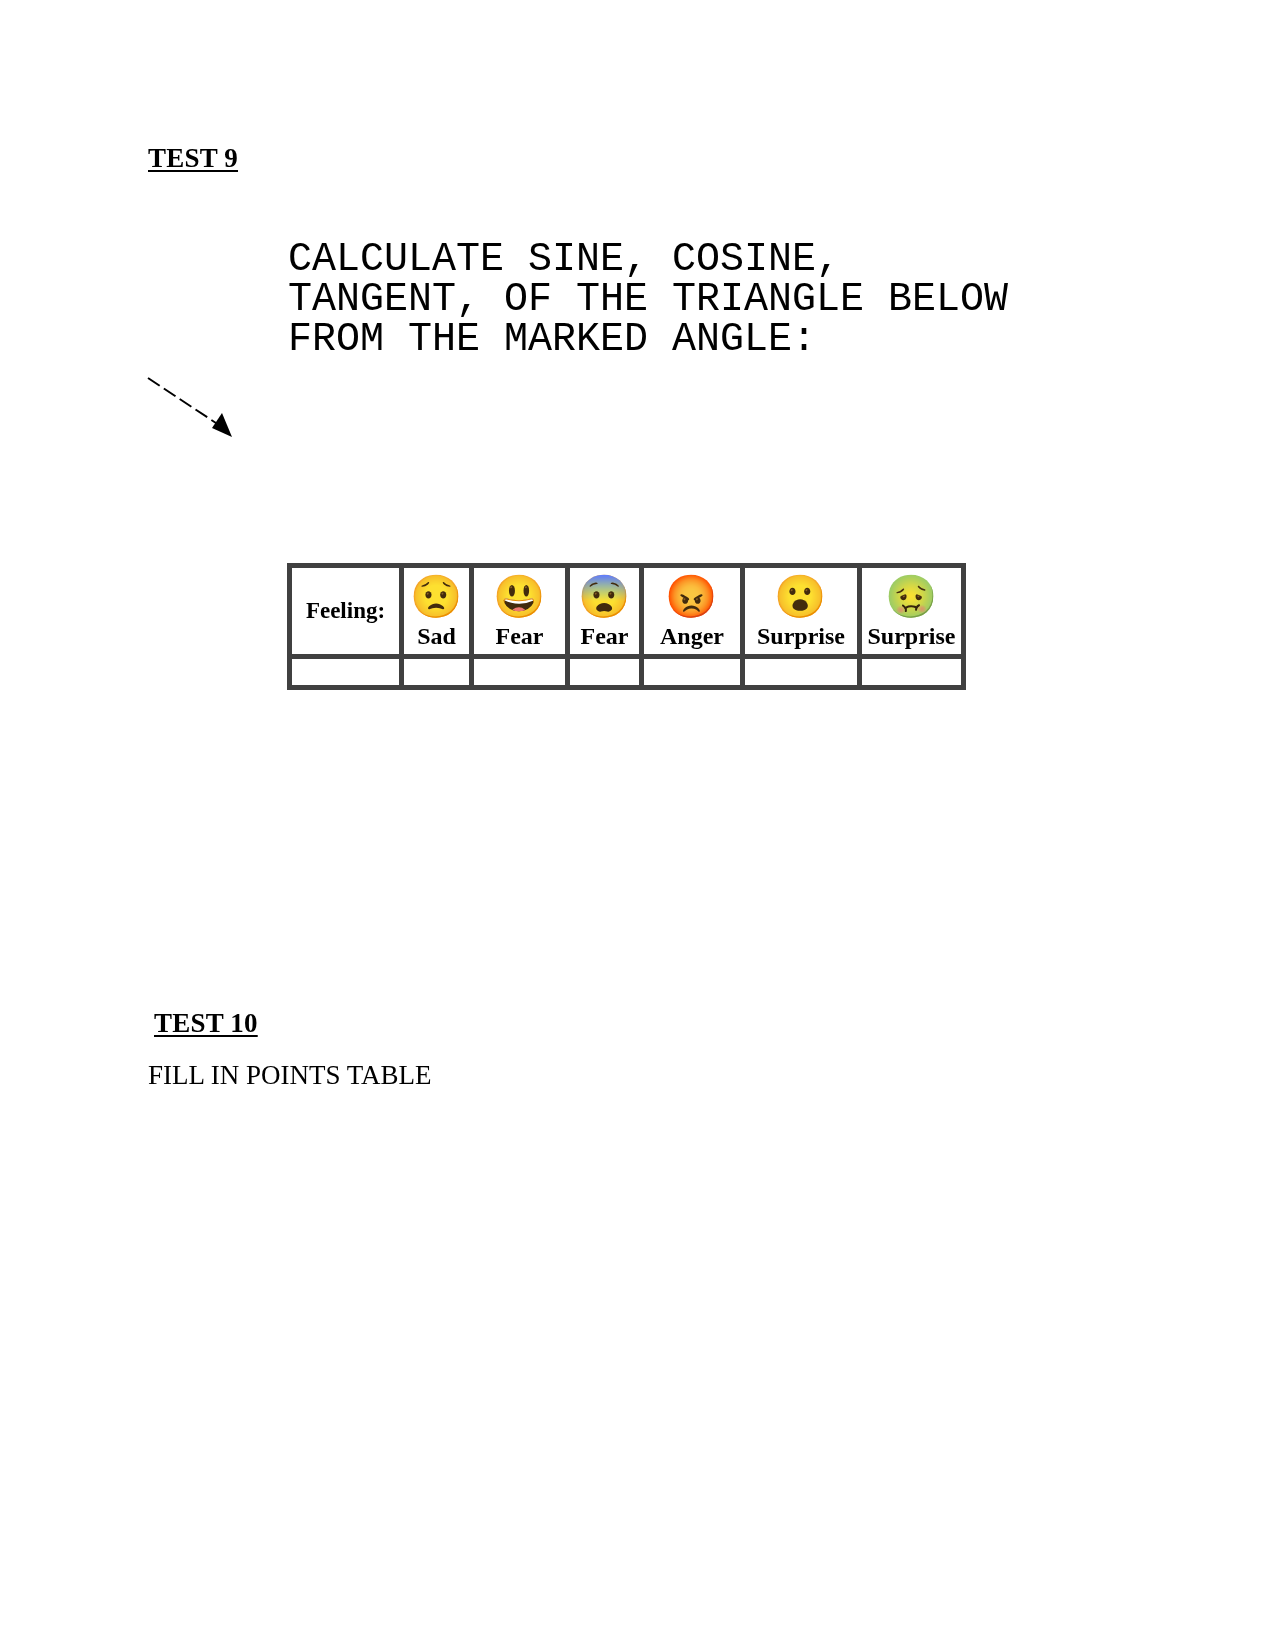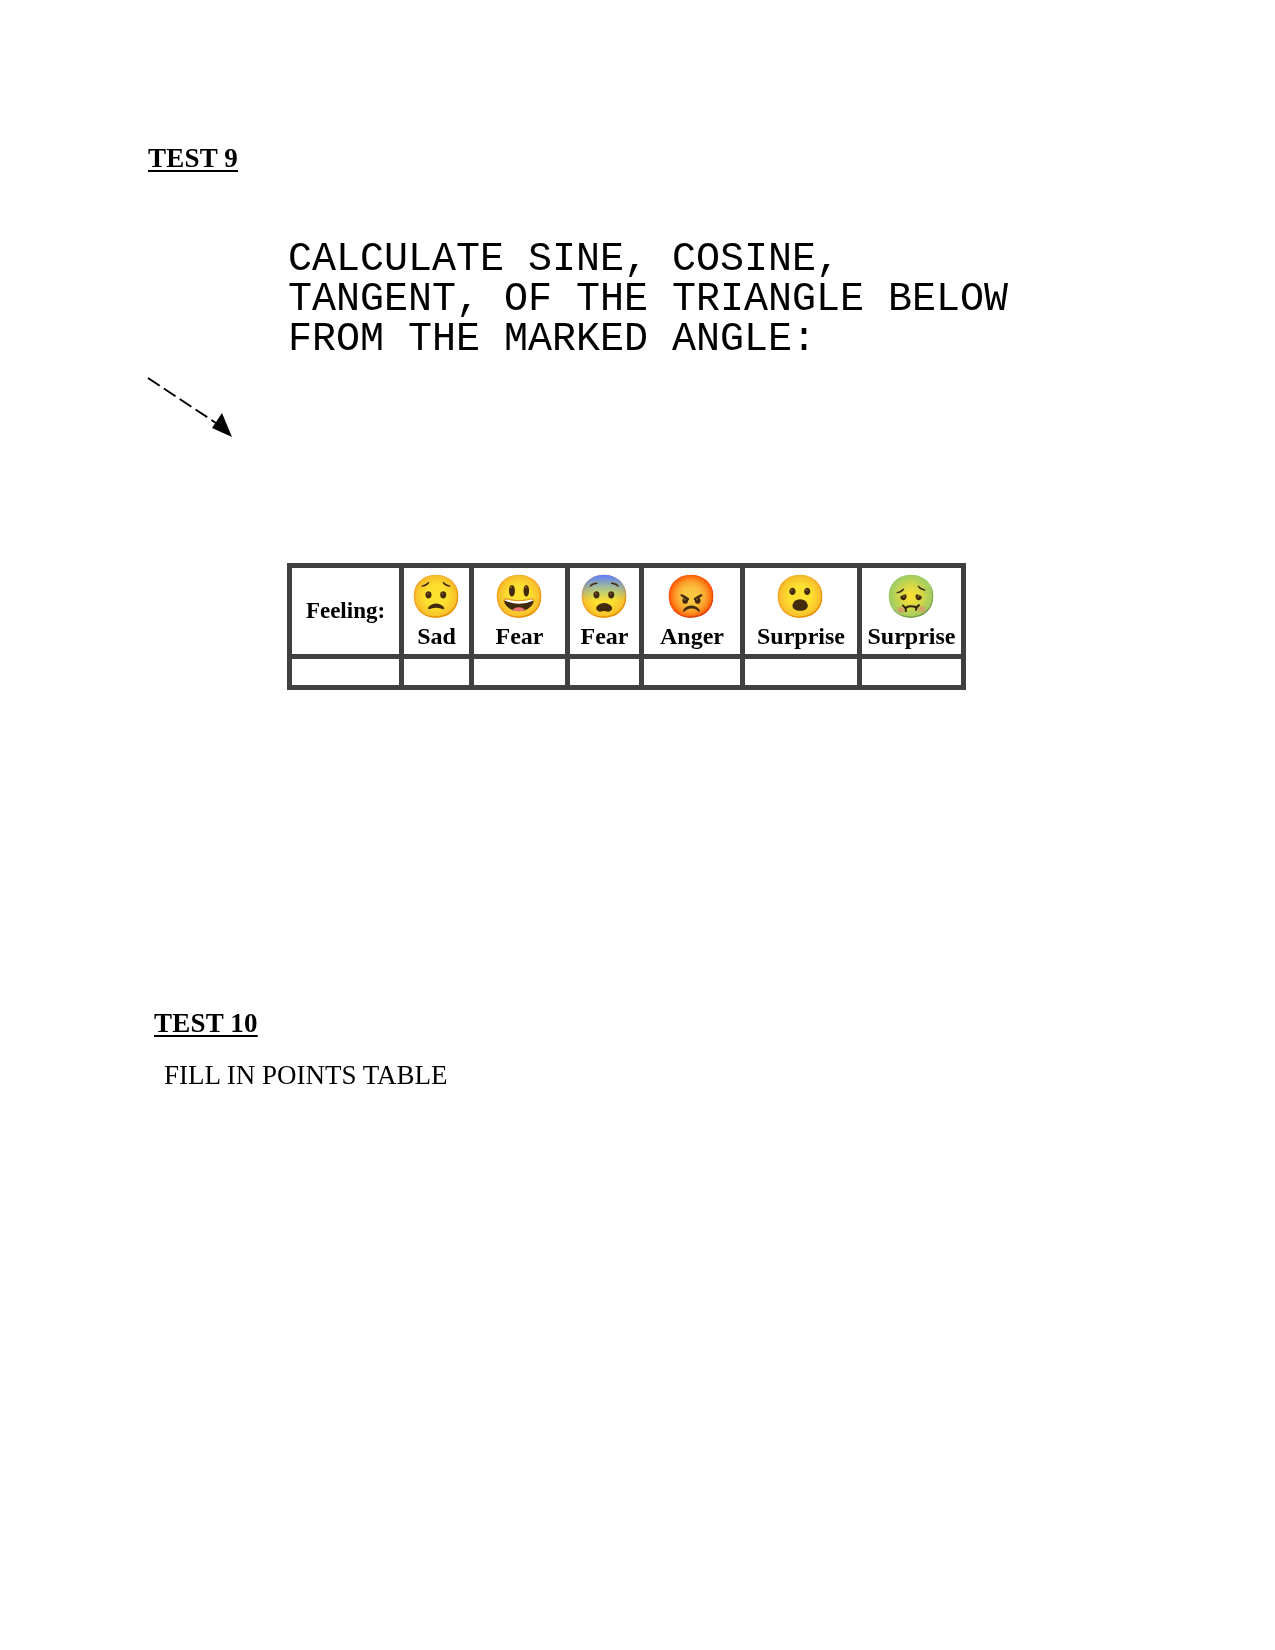--- a/index.html
+++ b/index.html
@@ -113,21 +113,20 @@
   }
 
   
   .subtext {
     position: absolute;
     left: 148px;
     top: 1060px;
     font-family: "Liberation Serif", serif;
     font-size: 27px;
     white-space: nowrap;
-    margin-left: 16px;
   }
 </style>
 </head>
 <body>
 
 <div class="page">
 
   <div class="heading" id="test9-heading">TEST 9</div>
 
   <div class="instruction">CALCULATE SINE, COSINE, TANGENT, OF THE TRIANGLE BELOW FROM THE MARKED ANGLE:</div>

